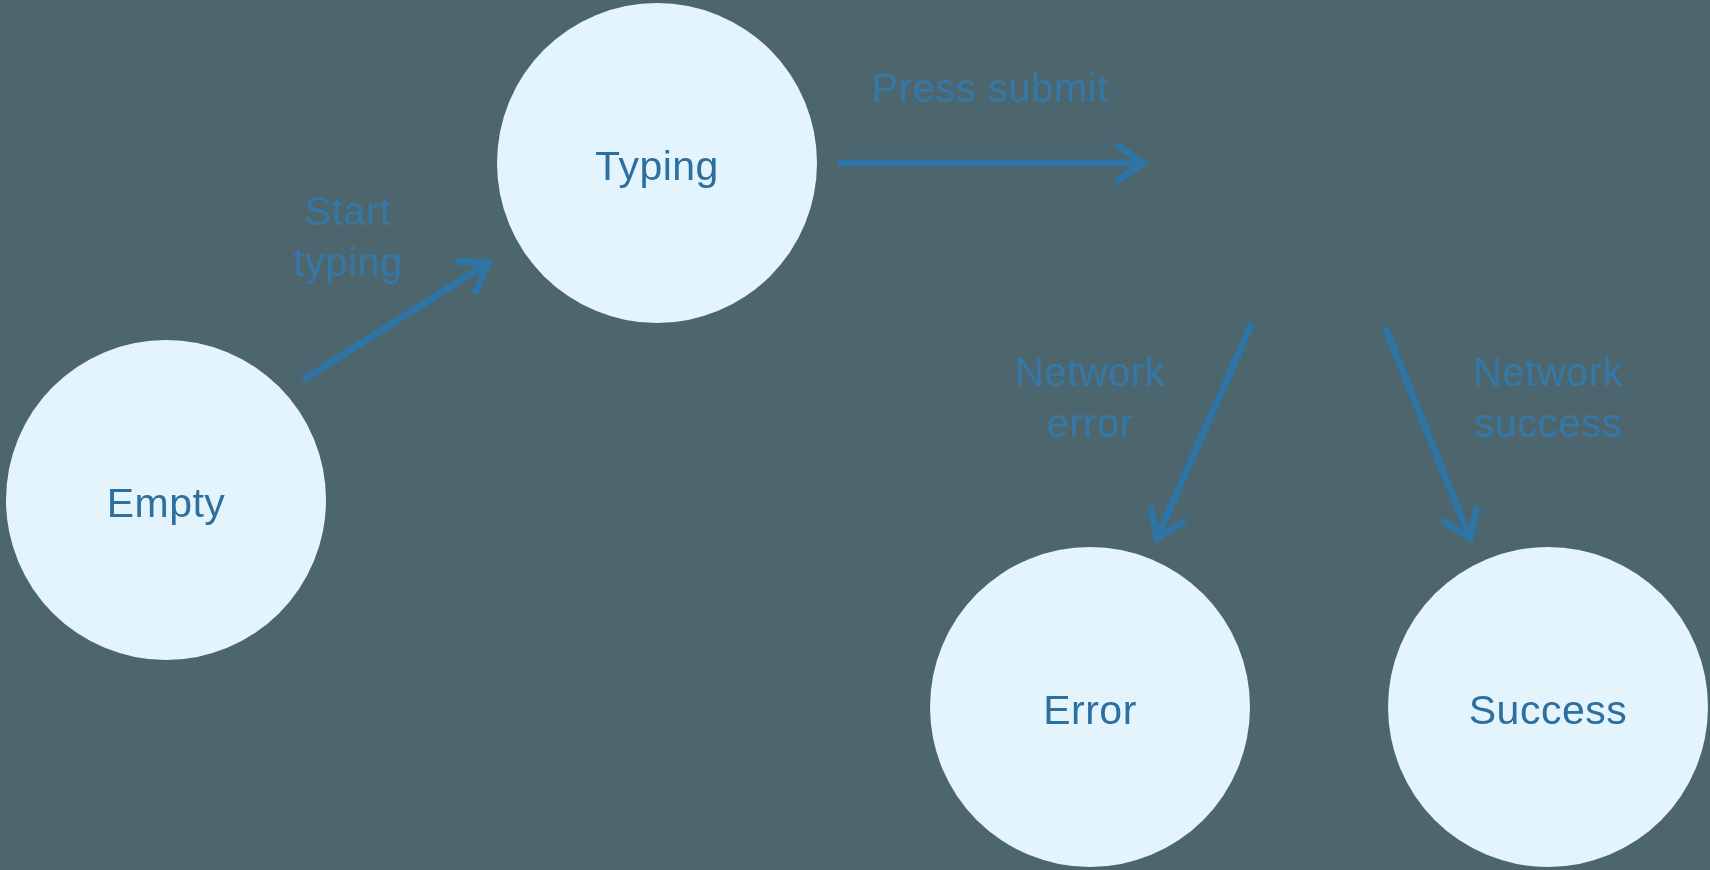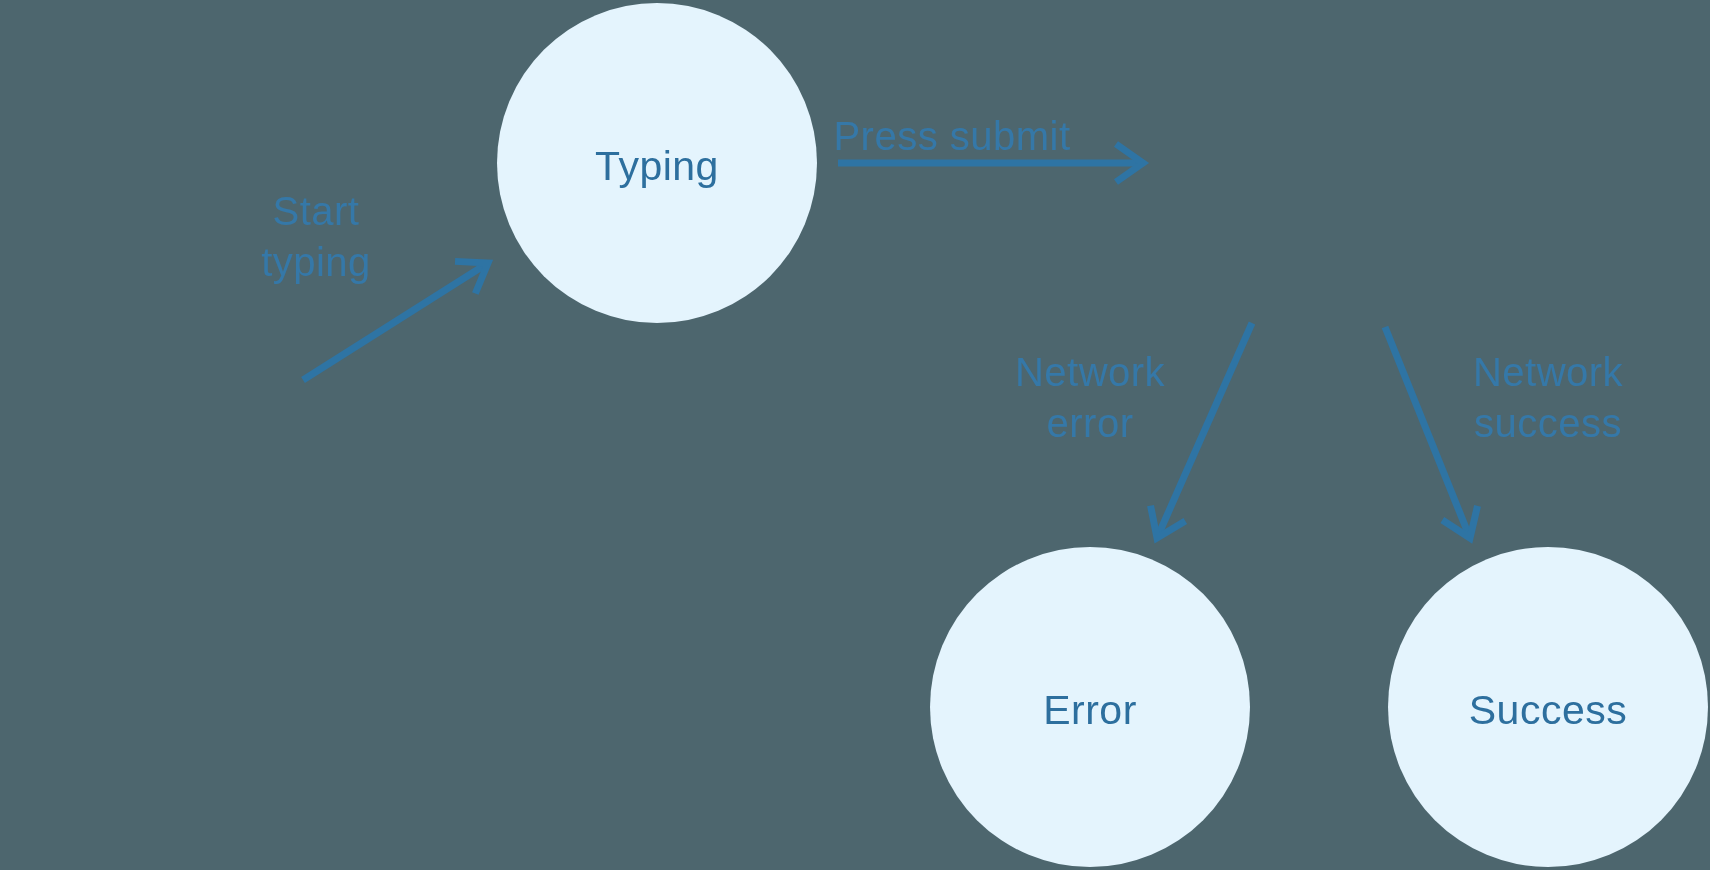--- a/index.html
+++ b/index.html
@@ -64,27 +64,30 @@
       <marker id="arrowhead" markerWidth="70" markerHeight="70" refX="34" refY="35" orient="auto" markerUnits="userSpaceOnUse">
         <path d="M7,16 L34,35 L7,54" fill="none" stroke-width="7" style="stroke:var(--edge)"></path>
       </marker>
     </defs>
   <line x1="303" y1="380" x2="488" y2="263" class="edge-line" marker-end="url(#arrowhead)"></line>
       <line x1="838" y1="163" x2="1143" y2="163" class="edge-line" marker-end="url(#arrowhead)"></line>
       <line x1="1252" y1="323" x2="1157" y2="538" class="edge-line" marker-end="url(#arrowhead)"></line>
       <line x1="1385" y1="327" x2="1470" y2="538" class="edge-line" marker-end="url(#arrowhead)"></line>
     </svg>
 
-<div class="edge-label" style="left: 316px; top: 237px;">Start
+<div class="edge-label" style="left: 348px; top: 237px;">Start
 typing</div>
-    <div class="edge-label" style="left: 952px; top: 88px; margin-top: 48px;">Press submit</div>
+    <div class="edge-label" style="left: 990px; top: 88px;">Press submit</div>
     <div class="edge-label" style="left: 1090px; top: 398px;">Network
 error</div>
     <div class="edge-label" style="left: 1548px; top: 398px;">Network
 success</div>
+    <div class="node" style="left: 6px; top: 340px; width: 320px; height: 320px;">
+      <span class="node-label">Empty</span>
+    </div>
     <div class="node" style="left: 497px; top: 3px; width: 320px; height: 320px;">
       <span class="node-label">Typing</span>
     </div>
     <div class="node" style="left: 930px; top: 547px; width: 320px; height: 320px;">
       <span class="node-label">Error</span>
     </div>
     <div class="node" style="left: 1388px; top: 547px; width: 320px; height: 320px;">
       <span class="node-label">Success</span>
     </div>
   </div>

